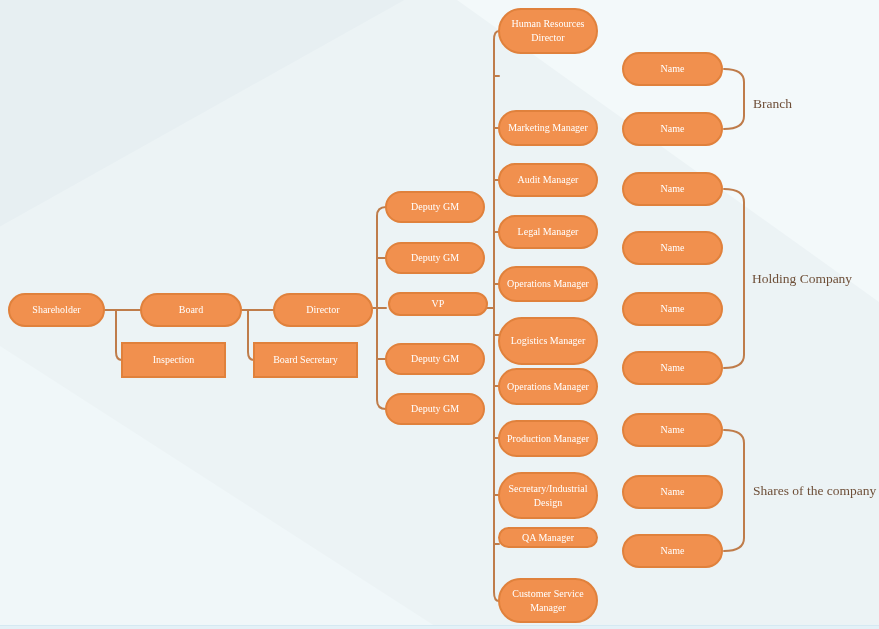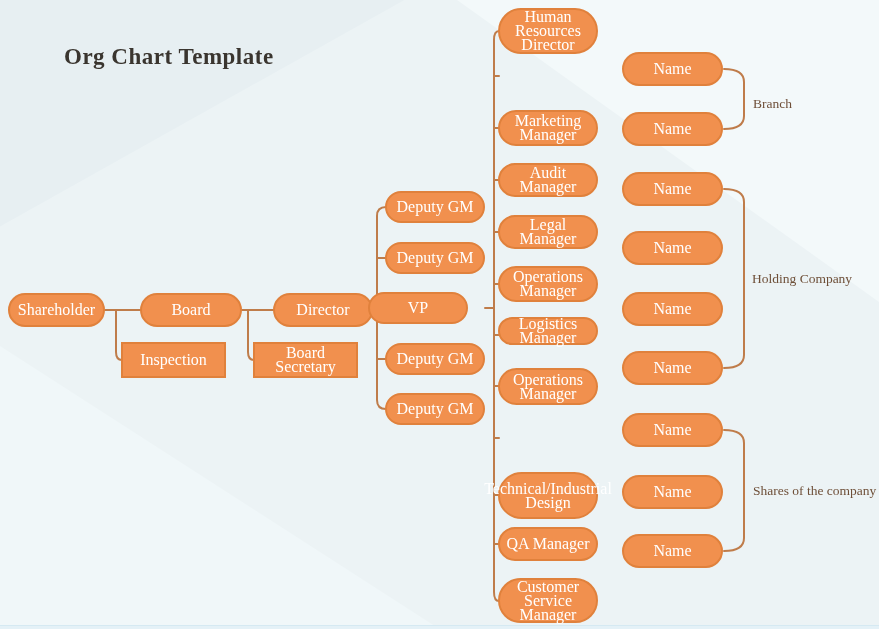--- a/index.html
+++ b/index.html
@@ -22,21 +22,21 @@
     fill:none; stroke:var(--connector,#bf7c4a); stroke-width:2;
     stroke-linecap:round; stroke-linejoin:round;
   }
   .node {
     position:absolute; box-sizing:border-box;
     display:flex; align-items:center; justify-content:center;
     text-align:center; padding:1px 3px;
     background:var(--box-fill,#f1904e);
     border:2px solid var(--box-border,#e0813c);
     color:var(--box-text,#fff);
-    font-size:16px; line-height:14px;
+    font-size:10px; line-height:14px;
   }
   .stadium { border-radius:999px; }
   .rrect { border-radius:0; }
   .group-label {
     position:absolute; font-size:13.5px; line-height:16px;
     color:var(--label-text,#6e4f38); white-space:nowrap;
   }
   .bottom-strip {
     position:absolute; left:0; top:625px; width:879px; height:4px;
     background:#e4f1f7; border-top:1px solid #d5e9f2; box-sizing:border-box;
@@ -44,21 +44,20 @@
 </style>
 </head>
 <body>
 
 <div class="canvas">
 
   <div class="bg-shape bg-tr"></div>
   <div class="bg-shape bg-bl"></div>
   <div class="bg-shape bg-tl"></div>
 
-  <h1 class="page-title">Org Chart Template</h1>
 
   <svg class="connector-layer" width="879" height="629" viewBox="0 0 879 629">
 
     <path d="M105 310 H141"></path>
     <path d="M116 310 L116 352 Q116 360 122 360"></path>
     <path d="M242 310 H274"></path>
     <path d="M248 310 L248 352 Q248 360 254 360"></path>
     <path d="M373 308 H377"></path>
 
     <path d="M386 207 Q377 207 377 216 L377 400 Q377 409 386 409"></path>
@@ -85,33 +84,34 @@
   </svg>
 
   <div class="node stadium" style="left:8px;top:293px;width:97px;height:34px">Shareholder</div>
   <div class="node stadium" style="left:140px;top:293px;width:102px;height:34px">Board</div>
   <div class="node rrect" style="left:121px;top:342px;width:105px;height:36px">Inspection</div>
   <div class="node stadium" style="left:273px;top:293px;width:100px;height:34px">Director</div>
   <div class="node rrect" style="left:253px;top:342px;width:105px;height:36px">Board Secretary</div>
 
   <div class="node stadium" style="left:385px;top:191px;width:100px;height:32px">Deputy GM</div>
   <div class="node stadium" style="left:385px;top:242px;width:100px;height:32px">Deputy GM</div>
-  <div class="node stadium" style="left:368px;top:292px;width:100px;height:32px">VP</div>
+  <div class="node stadium" style="left:388px;top:292px;width:100px;height:24px">VP</div>
   <div class="node stadium" style="left:385px;top:343px;width:100px;height:32px">Deputy GM</div>
   <div class="node stadium" style="left:385px;top:393px;width:100px;height:32px">Deputy GM</div>
 
   <div class="node stadium" style="left:498px;top:8px;width:100px;height:46px">Human Resources Director</div>
   <div class="node stadium" style="left:498px;top:110px;width:100px;height:36px">Marketing Manager</div>
   <div class="node stadium" style="left:498px;top:215px;width:100px;height:34px">Legal Manager</div>
   <div class="node stadium" style="left:498px;top:163px;width:100px;height:34px">Audit Manager</div>
   <div class="node stadium" style="left:498px;top:266px;width:100px;height:36px">Operations Manager</div>
-  <div class="node stadium" style="left:498px;top:317px;width:100px;height:28px">Logistics Manager</div>
+  <div class="node stadium" style="left:498px;top:317px;width:100px;height:48px">Logistics Manager</div>
   <div class="node stadium" style="left:498px;top:368px;width:100px;height:37px">Operations Manager</div>
-  <div class="node stadium" style="left:498px;top:472px;width:100px;height:47px">Technical/Industrial Design</div>
-  <div class="node stadium" style="left:498px;top:527px;width:100px;height:34px">QA Manager</div>
+  <div class="node stadium" style="left:498px;top:420px;width:100px;height:37px">Production Manager</div>
+  <div class="node stadium" style="left:498px;top:472px;width:100px;height:47px">Secretary/Industrial Design</div>
+  <div class="node stadium" style="left:498px;top:527px;width:100px;height:21px">QA Manager</div>
   <div class="node stadium" style="left:498px;top:578px;width:100px;height:45px">Customer Service Manager</div>
 
   <div class="node stadium" style="left:622px;top:52px;width:101px;height:34px">Name</div>
   <div class="node stadium" style="left:622px;top:112px;width:101px;height:34px">Name</div>
   <div class="node stadium" style="left:622px;top:172px;width:101px;height:34px">Name</div>
   <div class="node stadium" style="left:622px;top:231px;width:101px;height:34px">Name</div>
   <div class="node stadium" style="left:622px;top:292px;width:101px;height:34px">Name</div>
   <div class="node stadium" style="left:622px;top:351px;width:101px;height:34px">Name</div>
   <div class="node stadium" style="left:622px;top:413px;width:101px;height:34px">Name</div>
   <div class="node stadium" style="left:622px;top:475px;width:101px;height:34px">Name</div>

